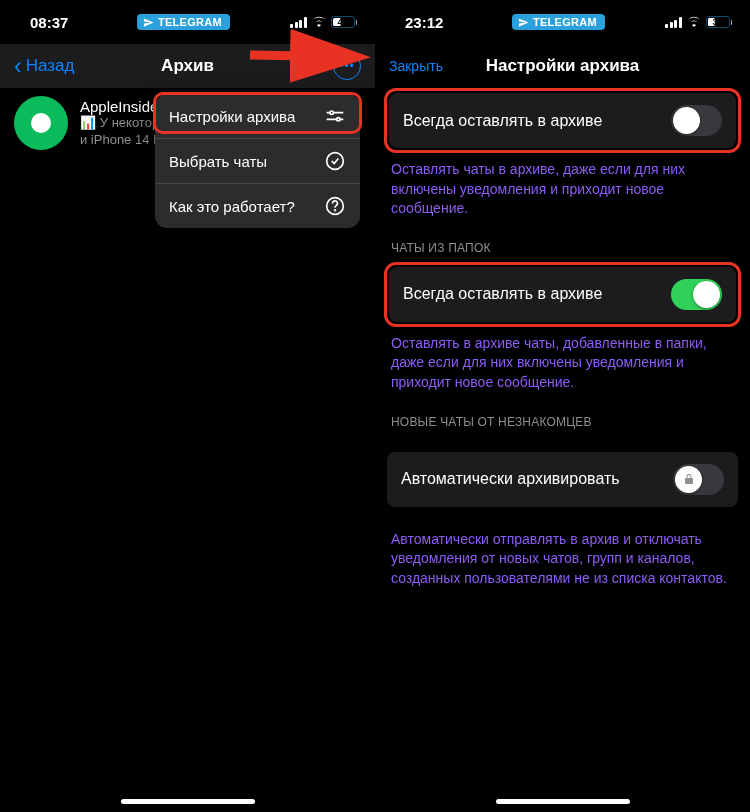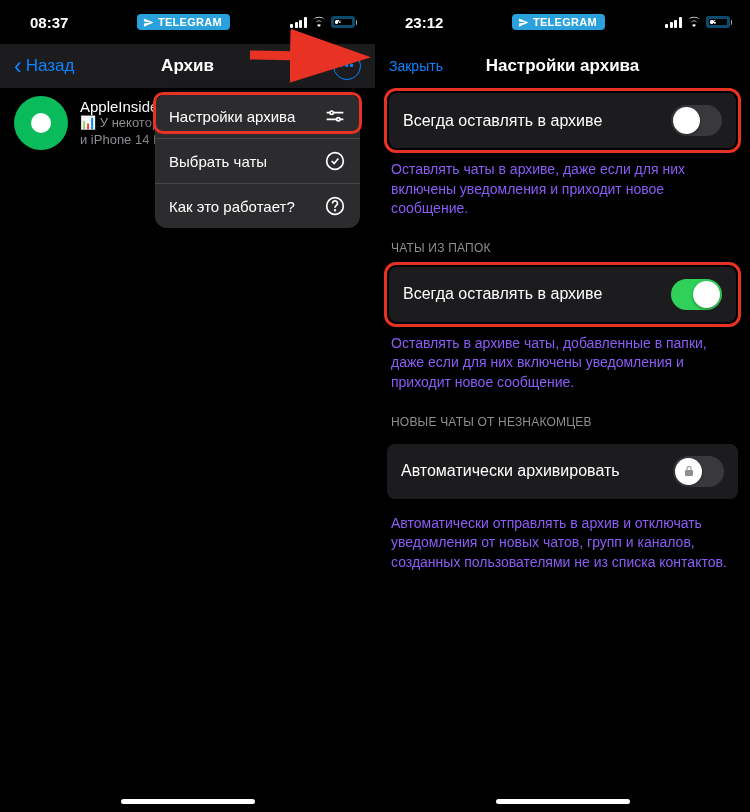--- a/index.html
+++ b/index.html
@@ -73,21 +73,21 @@
   .signal-bars span:nth-child(4){height:11px;}
   .wifi-icon svg { width: 16px; height: 12px; }
   .battery {
     display: flex;
     align-items: center;
     gap: 1px;
   }
   .battery-body {
     width: 24px;
     height: 12px;
-    border: 3px solid #0c4a6e;
+    border: 1px solid #0c4a6e;
     border-radius: 3px;
     position: relative;
     display: flex;
     align-items: center;
     justify-content: flex-start;
     padding: 1px;
   }
   .battery-fill {
     height: 100%;
     background: #fff;
@@ -444,21 +444,21 @@
     <div class="setting-row">
       <span>Всегда оставлять в архиве</span>
       <div class="toggle toggle-on">
           <div class="toggle-knob"></div>
         </div>
     </div>
   </div>
   <div class="setting-footer">Оставлять в архиве чаты, добавленные в папки, даже если для них включены уведомления и приходит новое сообщение.</div>
 
   <div class="section-header">НОВЫЕ ЧАТЫ ОТ НЕЗНАКОМЦЕВ</div>
-  <div style="margin:8px 12px">
+  <div style="margin:16px 12px">
     <div class="setting-row" style="margin:0">
       <span>Автоматически архивировать</span>
       <div class="toggle toggle-off">
         <div class="toggle-knob">
           <svg width="12" height="12" viewBox="0 0 24 24">
               <path fill="#8e8e93" d="M12 2a5 5 0 00-5 5v3H6a2 2 0 00-2 2v8a2 2 0 002 2h12a2 2 0 002-2v-8a2 2 0 00-2-2h-1V7a5 5 0 00-5-5zm-3 5a3 3 0 116 0v3H9V7z"></path>
             </svg>
         </div>
       </div>
     </div>

